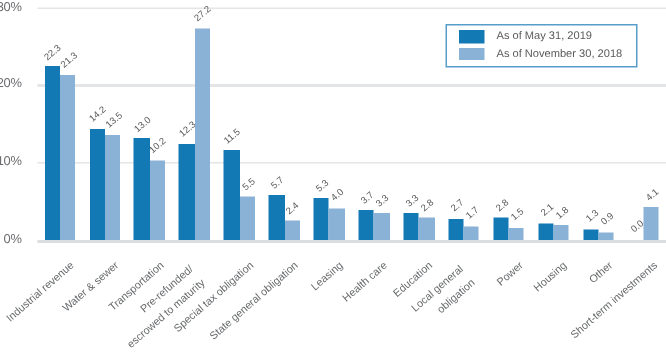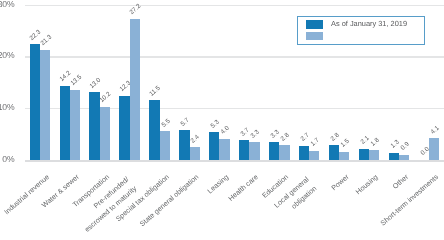--- a/index.html
+++ b/index.html
@@ -214,15 +214,16 @@
     <div class="vwrap" style="left: 440.669px; top: 129.893px;">
       <div class="vlabel">4.1</div>
     </div>
     <div class="cwrap" style="left: 434.552px; top: 172.6px;">
       <div class="clabel">
         <div>Short-term investments</div>
       </div>
     </div>
     <div class="legend" style="left: 296.9px; top: 16.2px; width: 127.9px; height: 28.7px;"></div>
     <div class="lswatch" style="left: 305.9px; top: 20.3px; width: 17.2px; height: 8.4px; background: rgb(18, 121, 180);"></div>
-    <div class="ltext" style="left: 331px; top: 19px;">As of January 31, 2019</div>
+    <div class="ltext" style="left: 331px; top: 19px;">As of May 31, 2019</div>
     <div class="lswatch" style="left: 305.9px; top: 31.7px; width: 17.2px; height: 8.4px; background: rgb(138, 177, 214);"></div>
+    <div class="ltext" style="left: 331px; top: 31px;">As of November 30, 2018</div>
   </div>
 
 </body></html>

